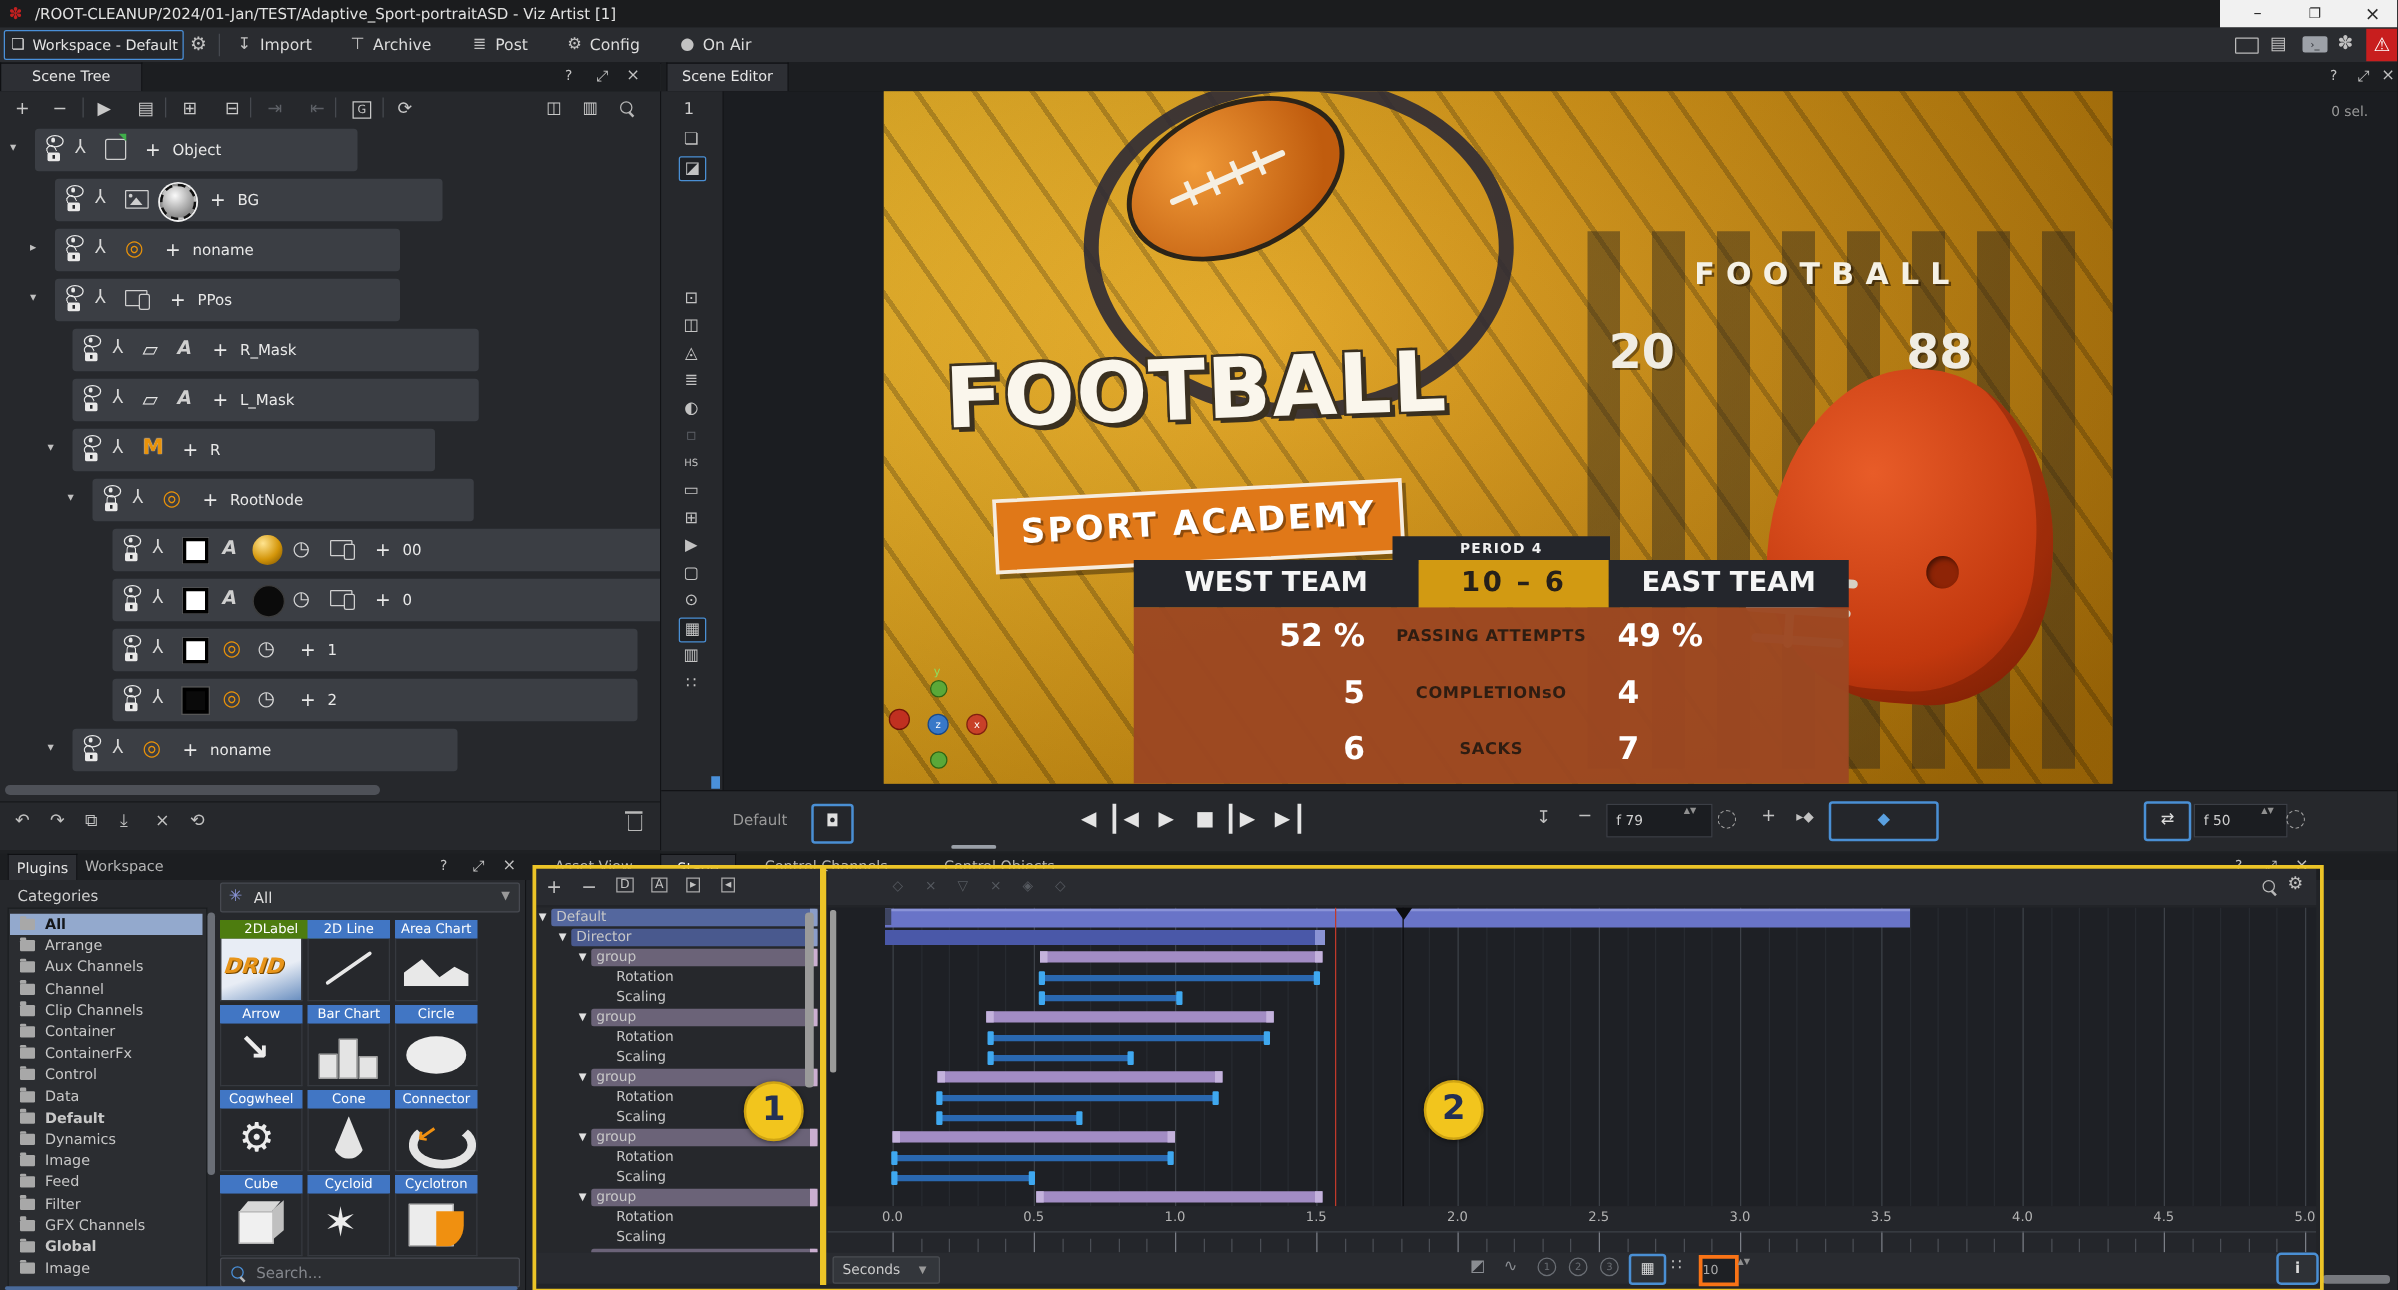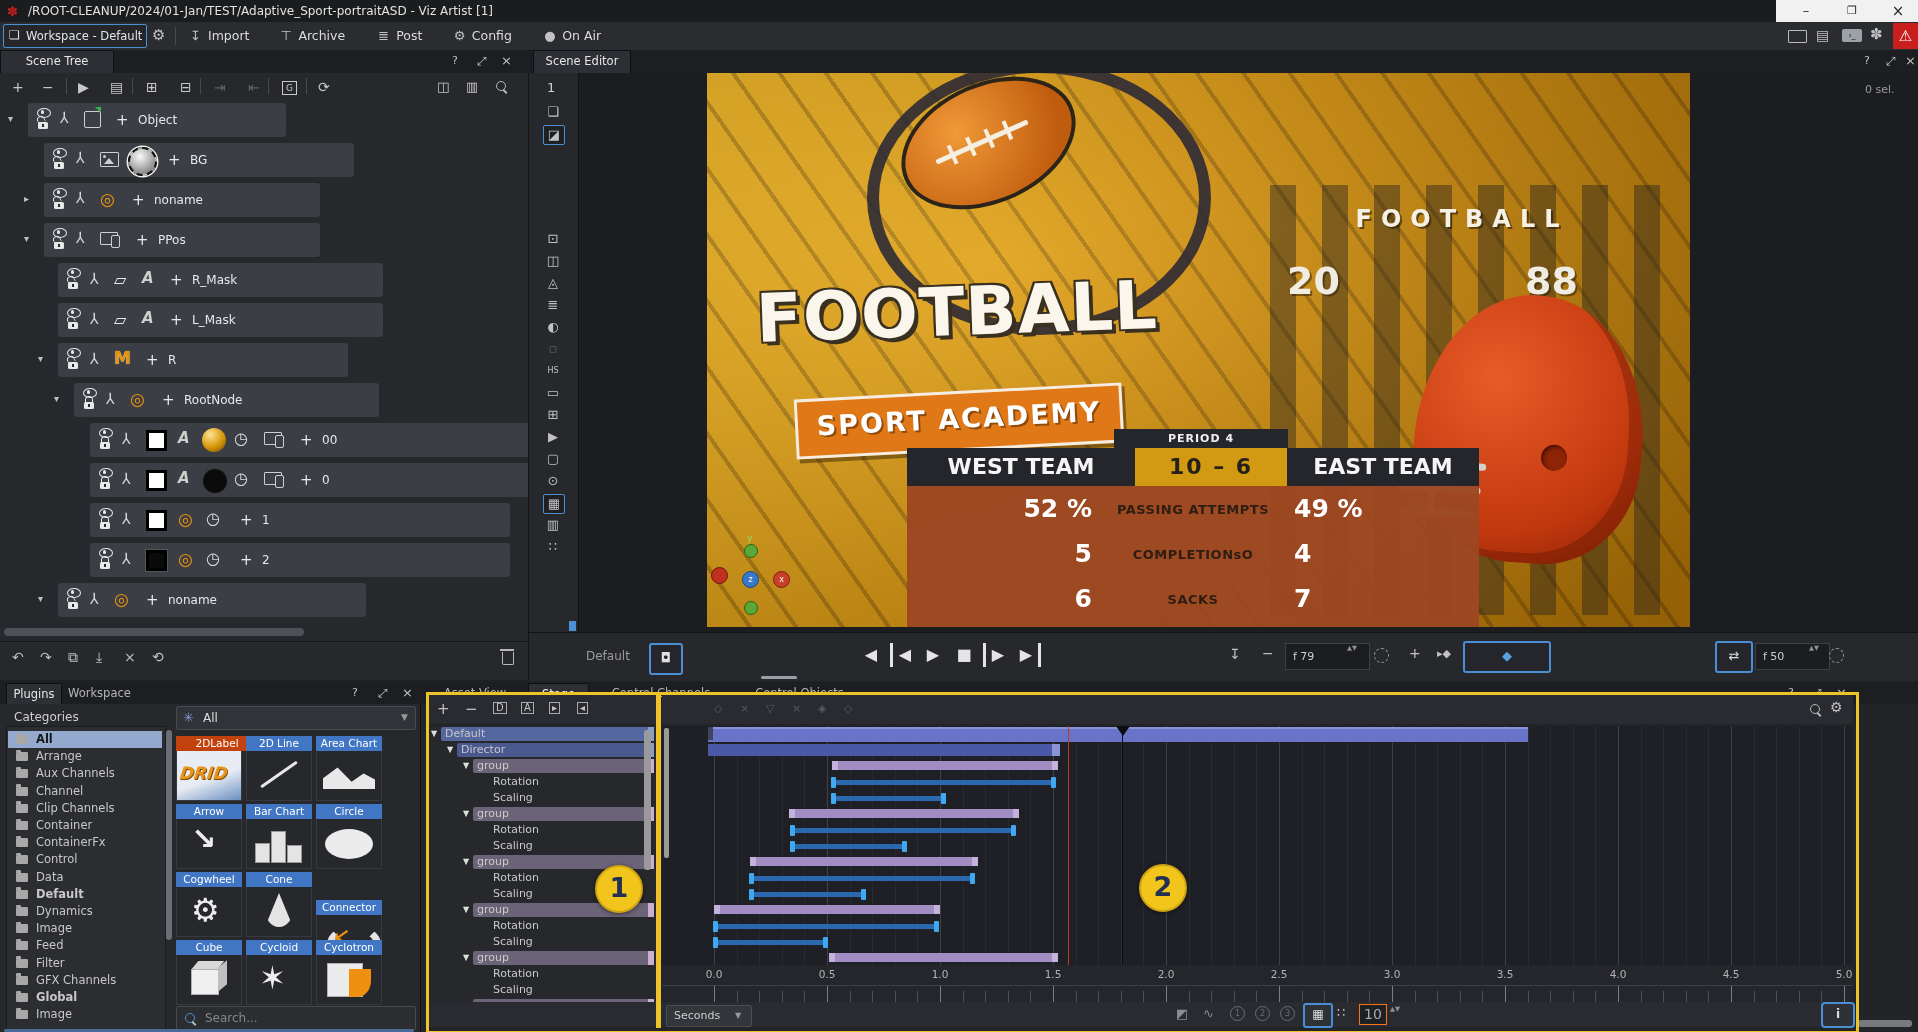--- a/index.html
+++ b/index.html
@@ -505,21 +505,21 @@
         </div>
     </div>
     <div class="abs" style="left:166px;top:26px;width:6px;height:210px;background:#6a6e76;border-radius:3px;"></div>
     <div class="abs" style="left:176px;top:2px;width:238px;height:22px;background:#303337;border:1px solid #474a51;border-radius:2px;">
       <span class="abs" style="left:6px;top:3px;color:#8a94d8;font-size:13px;">✳</span>
       <span class="abs" style="left:26px;top:4px;font-size:12px;color:#ddd;">All</span>
       <span class="abs" style="left:224px;top:5px;color:#999;font-size:9px;">▼</span>
     </div>
     <div id="tile-grid" class="abs" style="left:176px;top:32px;width:240px;height:270px;">
         <div style="position: absolute; left: 0px; top: 0px; width: 66px; height: 64px;">
-          <div class="tile-h" style="position: absolute; left: 0px; top: 0px; width: 82px; background: #c2410c;">2DLabel</div>
+          <div class="tile-h" style="position: absolute; left: 0px; top: 0px; width: 82px; background: #4d7c0f;">2DLabel</div>
           <div class="tile-b" style="position: absolute; left: 0px; top: 15px; width: 64px; background: linear-gradient(160deg, rgb(232, 237, 245) 55%, rgb(106, 143, 192));">
             <div style="position: absolute; left: 3px; top: 12px; width: 58px; font-size: 17px; font-weight: 900; font-style: italic; color: rgb(232, 149, 26); text-shadow: rgb(122, 74, 0) 1px 1px 0px; transform: skewX(-8deg);">DRID</div>
           </div>
         </div>
         <div style="position: absolute; left: 70px; top: 0px; width: 66px; height: 64px;">
           <div class="tile-h" style="position: absolute; left: 0px; top: 0px; width: 66px;">2D Line</div>
           <div class="tile-b" style="position: absolute; left: 0px; top: 15px; width: 64px;">
             <div style="position: absolute; left: 10px; top: 22px; width: 44px; height: 3px; background: rgb(232, 232, 232); transform: rotate(-35deg); border-radius: 2px;"></div>
           </div>
         </div>
@@ -554,21 +554,21 @@
           <div class="tile-b" style="position: absolute; left: 0px; top: 15px; width: 64px;">
             <div style="position: absolute; left: 14px; top: 4px; font-size: 32px; color: rgb(236, 236, 236);">⚙</div>
           </div>
         </div>
         <div style="position: absolute; left: 70px; top: 136px; width: 66px; height: 64px;">
           <div class="tile-h" style="position: absolute; left: 0px; top: 0px; width: 66px;">Cone</div>
           <div class="tile-b" style="position: absolute; left: 0px; top: 15px; width: 64px;">
             <div style="position: absolute; left: 18px; top: 6px; width: 0px; height: 0px; border-left: 14px solid transparent; border-right: 14px solid transparent; border-bottom: 34px solid rgb(228, 228, 228); border-radius: 50%;"></div>
           </div>
         </div>
-        <div style="position: absolute; left: 140px; top: 136px; width: 66px; height: 64px; margin-top: 28px;">
+        <div style="position: absolute; left: 140px; top: 136px; width: 66px; height: 64px;">
           <div class="tile-h" style="position: absolute; left: 0px; top: 0px; width: 66px;">Connector</div>
           <div class="tile-b" style="position: absolute; left: 0px; top: 15px; width: 64px;">
             <div style="position: absolute; left: 10px; top: 10px; width: 40px; height: 24px; border-width: 7px; border-style: solid; border-color: transparent rgb(228, 228, 228) rgb(228, 228, 228); border-image: initial; border-radius: 50%;"></div>
             <div style="position: absolute; left: 16px; top: 8px; font-size: 20px; font-weight: bold; color: rgb(240, 144, 16); transform: rotate(10deg);">↙</div>
           </div>
         </div>
         <div style="position: absolute; left: 0px; top: 204px; width: 66px; height: 64px;">
           <div class="tile-h" style="position: absolute; left: 0px; top: 0px; width: 66px;">Cube</div>
           <div class="tile-b" style="position: absolute; left: 0px; top: 15px; width: 64px;">
             <div style="position: absolute; left: 14px; top: 14px; width: 26px; height: 24px; background: rgb(240, 240, 240); border: 1px solid rgb(176, 176, 176);"></div>
@@ -839,21 +839,21 @@
         <span style="position:absolute;left:7px;top:3px;font-size:11px;color:#ccc;">Seconds</span>
         <span style="position:absolute;left:68px;top:5px;font-size:8px;color:#999;">▼</span>
       </div>
       <span class="abs ic" style="left:747px;top:5px;font-size:13px;color:#8a8d92;">◩</span>
       <span class="abs ic" style="left:774px;top:5px;font-size:13px;color:#8a8d92;">∿</span>
       <span class="abs" style="left:801px;top:4px;width:13px;height:13px;border:1.4px solid #6a6e74;border-radius:50%;color:#6a6e74;font-size:8px;text-align:center;line-height:13px;">1</span>
       <span class="abs" style="left:826px;top:4px;width:13px;height:13px;border:1.4px solid #6a6e74;border-radius:50%;color:#6a6e74;font-size:8px;text-align:center;line-height:13px;">2</span>
       <span class="abs" style="left:851px;top:4px;width:13px;height:13px;border:1.4px solid #6a6e74;border-radius:50%;color:#6a6e74;font-size:8px;text-align:center;line-height:13px;">3</span>
       <span class="abs" style="left:874px;top:1px;width:26px;height:21px;background:#2e3136;border:2px solid #4a8fd4;border-radius:3px;color:#ddd;font-size:12px;text-align:center;line-height:19px;">▦</span>
       <span class="abs ic" style="left:908px;top:4px;font-size:13px;">∷</span>
-      <div class="abs" style="left:930px;top:2px;width:26px;height:19px;background:#1e2024;border:1px solid #f97316;color:#aaa;font-size:14px;text-align:center;line-height:19px;"><span>10</span></div>
+      <div class="abs" style="left:930px;top:2px;width:26px;height:19px;background:#1e2024;border:3px solid #f97316;color:#aaa;font-size:10px;line-height:19px;"><span>10</span></div>
       <span class="abs spin" style="left:961px;top:5px;">▲▼</span>
       <div class="abs" style="left:1392px;top:0px;width:30px;height:22px;background:#2e3136;border:2px solid #4a8fd4;border-radius:4px;color:#ddd;font-weight:bold;font-size:12px;text-align:center;line-height:20px;">i</div>
     </div>
     <div class="abs" style="left:1437px;top:316px;width:54px;height:7px;background:#77797e;border-radius:3px;"></div>
   </div>
 
   <div class="abs badge" style="left:595px;top:865px;">1</div>
   <div class="abs badge" style="left:1139px;top:864px;">2</div>
 
 </div>

